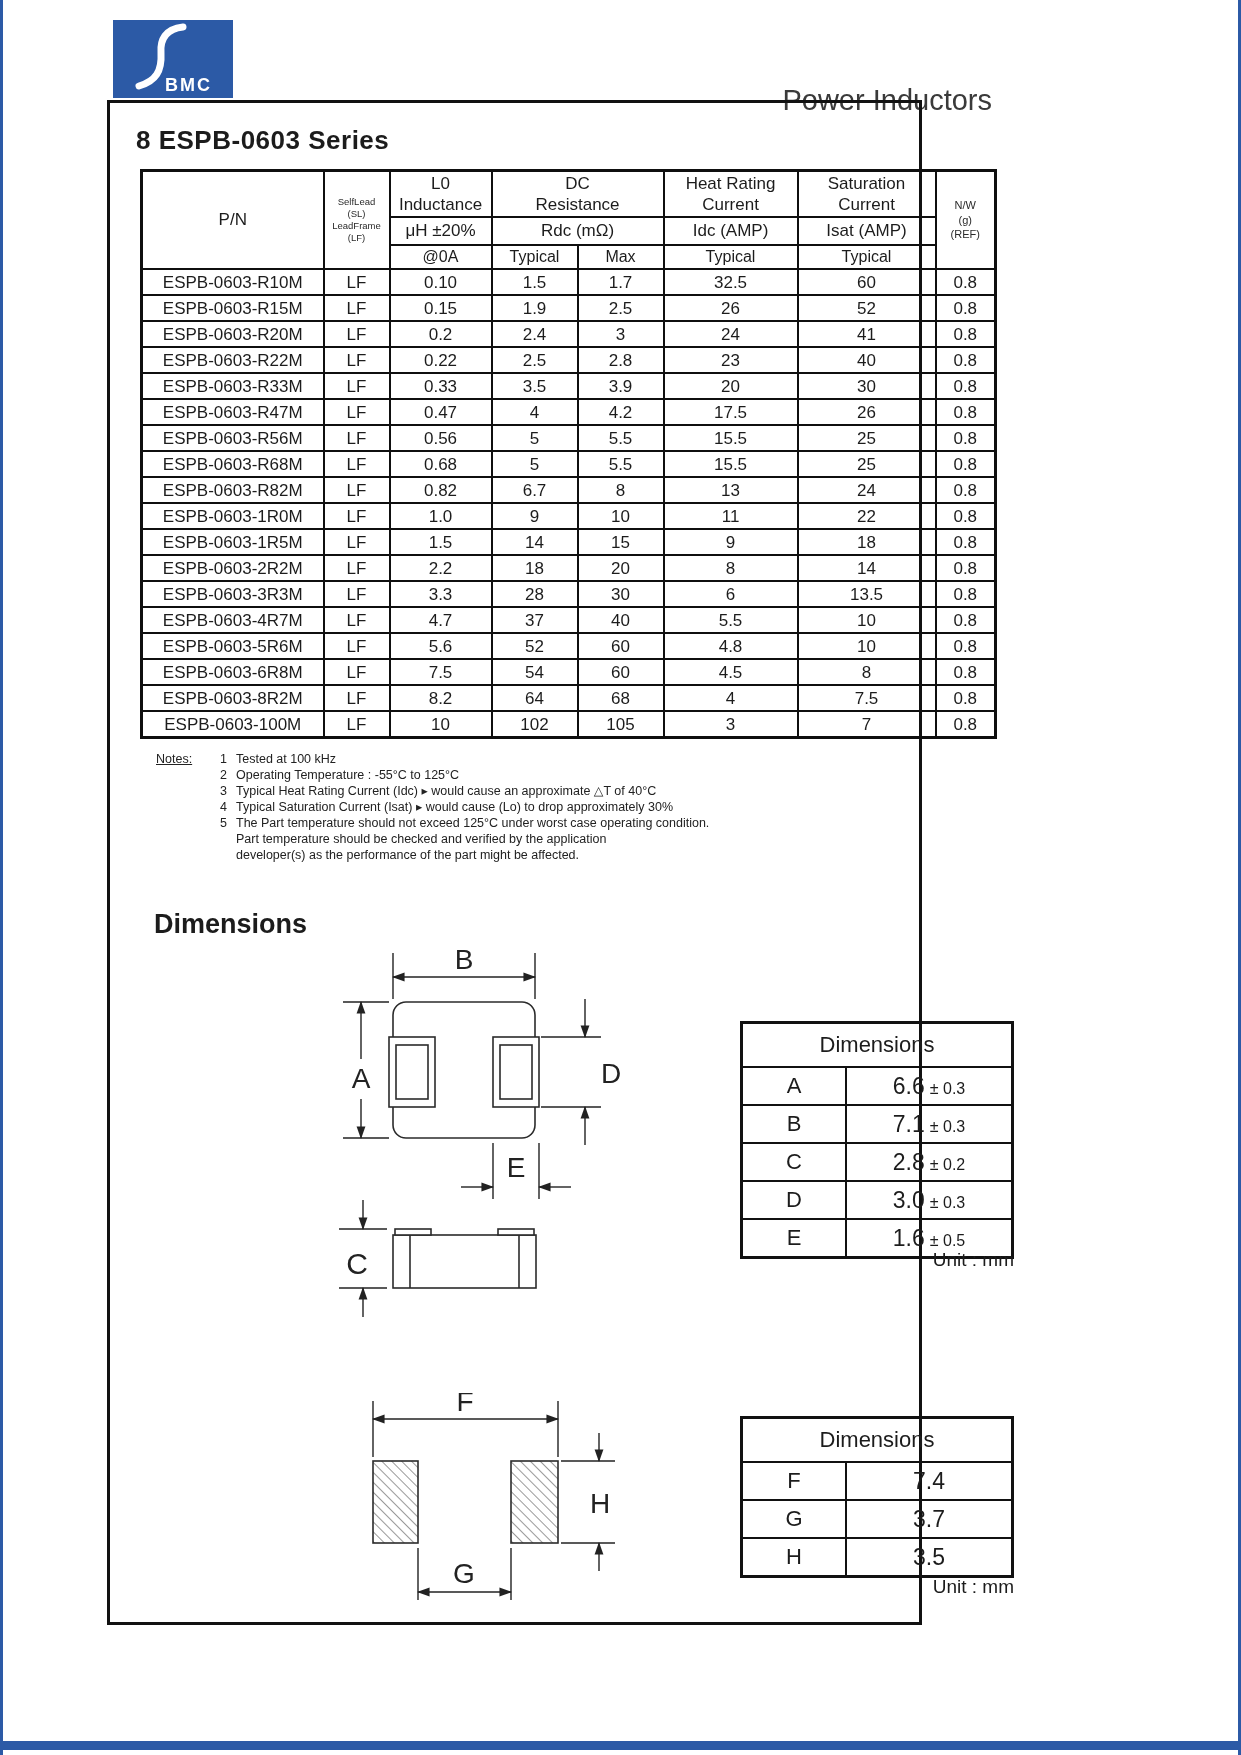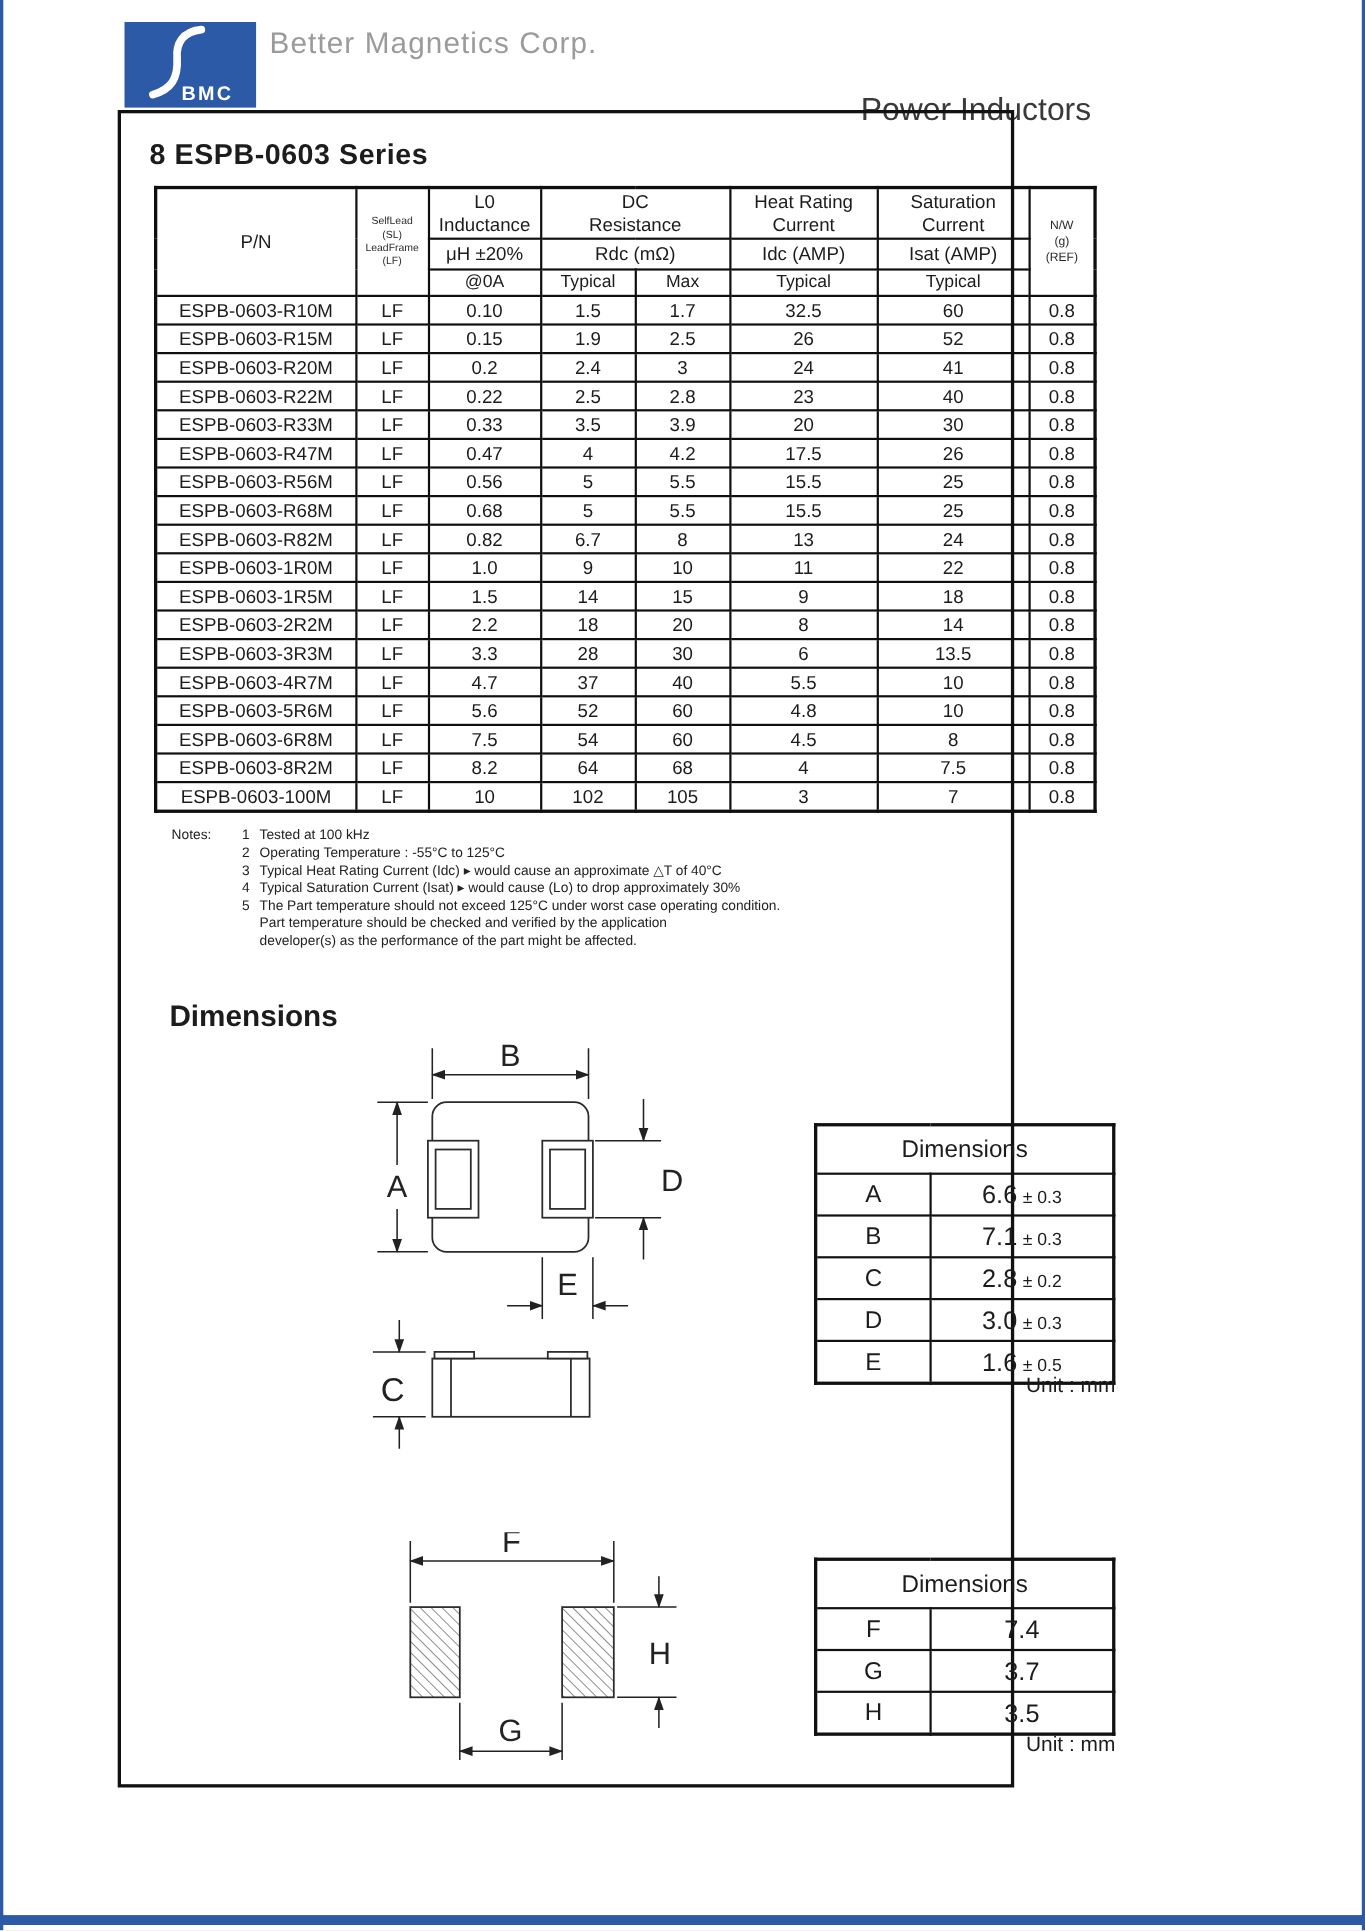--- a/index.html
+++ b/index.html
@@ -30,21 +30,21 @@
   table.spec td,table.spec th{border:2px solid #0f0f0f;font-weight:normal;padding:0 2px;overflow:hidden;}
   .h-main{font-size:17px;white-space:pre-line;line-height:1.25;height:44px;}
   .h-unit{font-size:17px;height:26px;}
   .h-cond{font-size:16px;height:22px;}
   .h-small{font-size:9.5px;white-space:pre-line;line-height:1.25;color:#2a2a2a;}
   .h-nw{font-size:11px;white-space:pre-line;line-height:1.35;color:#2a2a2a;}
   table.spec tbody td{height:24px;line-height:1;}
 
   
   .notes{left:46px;top:648px;display:flex;align-items:flex-start;font-size:12.5px;line-height:16px;color:#222;}
-  .notes-label{width:64px;flex:none;}
+  .notes-label{width:64px;flex:none;text-decoration:underline;}
   .note{display:flex;}
   .note-num{width:16px;flex:none;}
   .note-text{white-space:pre-line;}
 
   
   .dims-heading{left:44px;top:806px;font-size:27px;font-weight:bold;}
   .land-heading{left:44px;top:1240px;font-size:27px;font-weight:bold;}
 
   
   .svg-top{left:173px;top:838px;}
@@ -72,21 +72,20 @@
 
   <div class="abs frame-left" style="background:#2c5aa6"></div>
   <div class="abs frame-right" style="background:#2c5aa6"></div>
   <div class="abs frame-bottom" style="background:#2c5aa6"></div>
 
   <svg class="abs logo" viewBox="0 0 120 78">
     <rect x="0" y="0" width="120" height="78" fill="#2c5aa6"></rect>
     <path d="M 70,7 C 52,9 47,20 48,33 C 49,51 43,61 26,66" fill="none" stroke="#ffffff" stroke-width="7" stroke-linecap="round"></path>
     <text x="52" y="71" fill="#ffffff" font-size="18" font-weight="bold" letter-spacing="2" font-family="Liberation Sans, sans-serif">BMC</text>
   </svg>
-  <div class="abs company-en">Better Magnetics Corp.</div>
   <div class="abs doc-title">Power Inductors</div>
 
   <div class="abs content-box">
 
     <div class="abs series-title">8 ESPB-0603 Series</div>
 
     <div class="abs spec-table">
       <table class="spec">
         <colgroup>
           <col style="width:182px">

